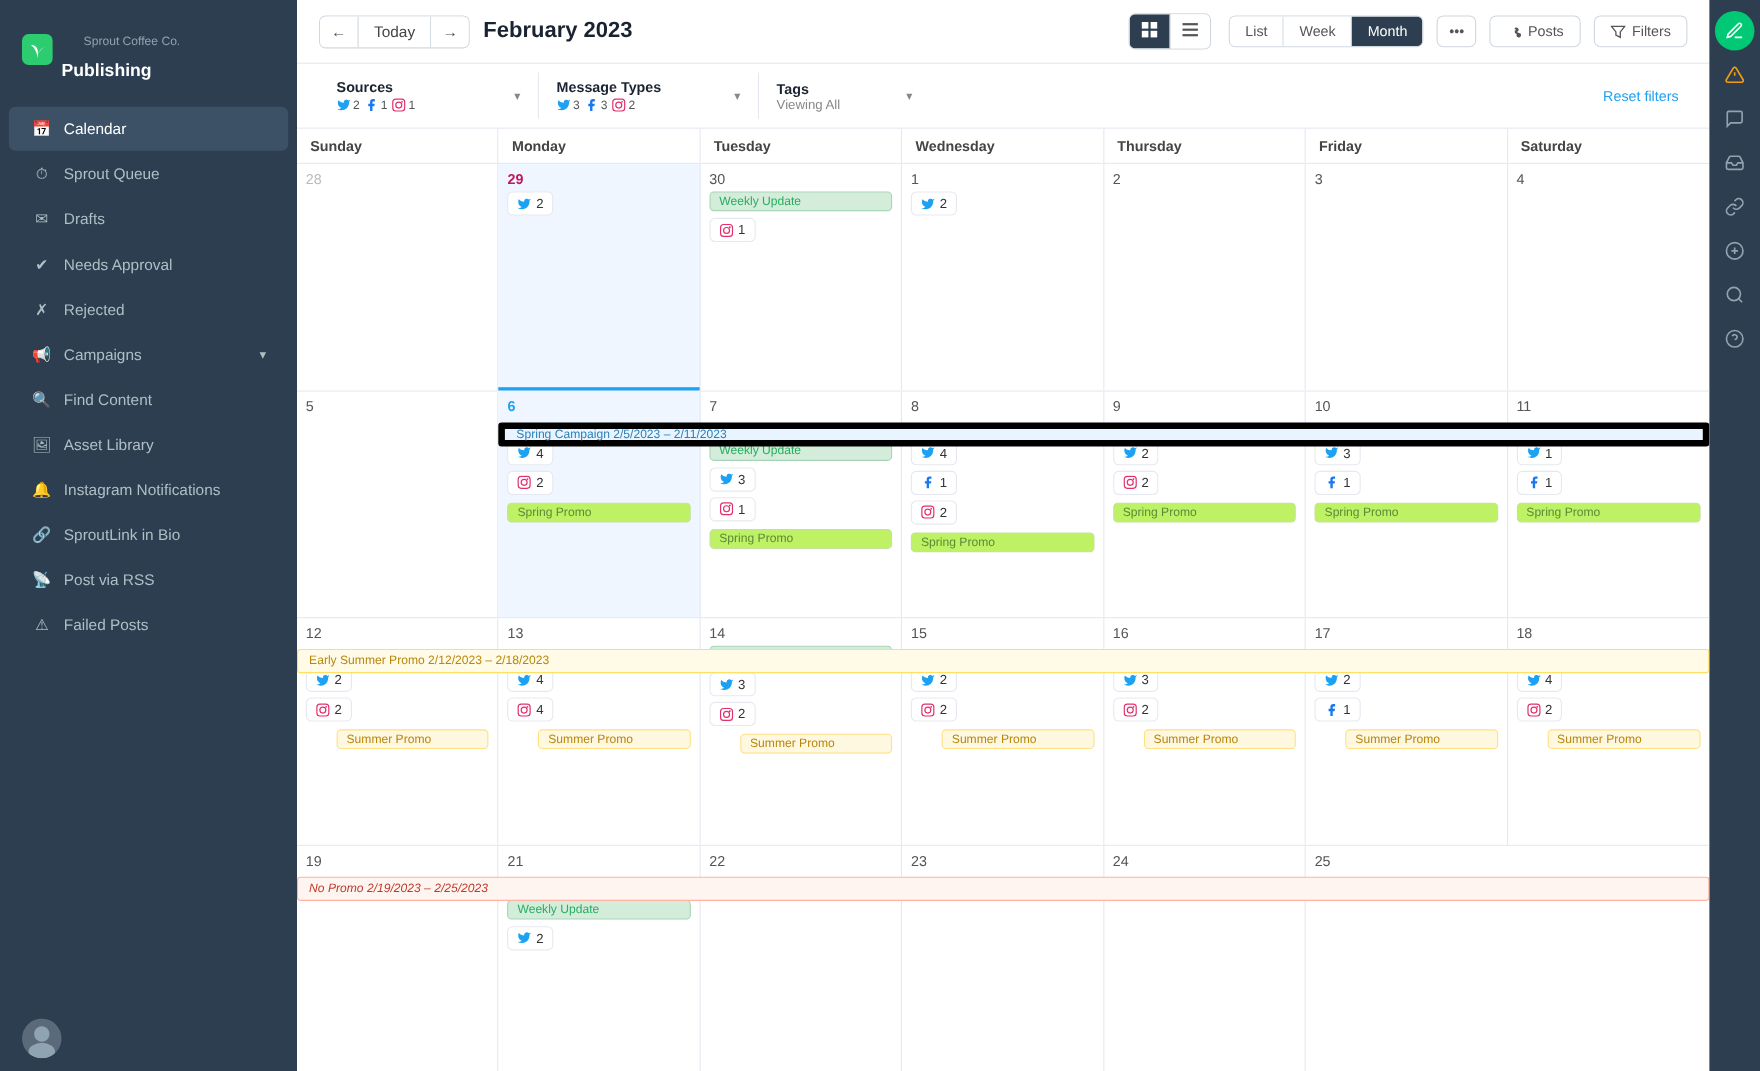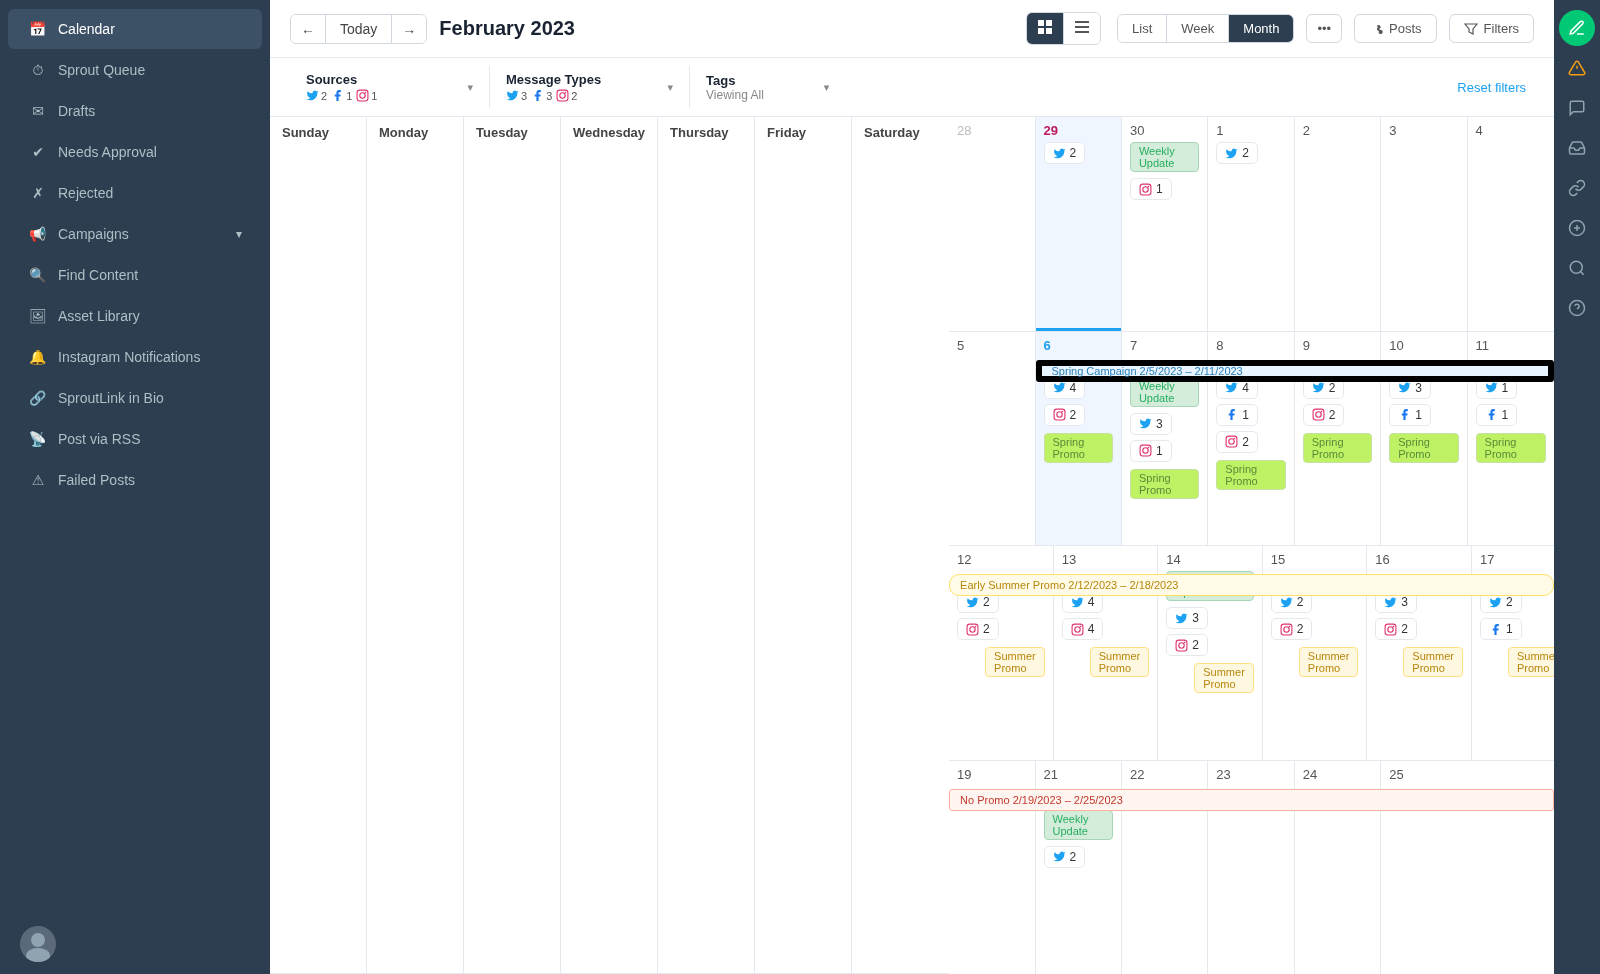--- a/index.html
+++ b/index.html
@@ -212,21 +212,21 @@
     .reset-filters {
       margin-left: auto;
       color: #1da1f2;
       font-size: 13px;
       cursor: pointer;
       font-weight: 500;
     }
     .viewing-all { font-size: 12px; color: #888; text-align: center; }
 
     
-    .calendar { flex: 1; overflow: hidden; display: flex; flex-direction: row; }
+    .calendar { flex: 1; overflow: hidden; display: flex; flex-direction: column; }
     .cal-header {
       display: grid;
       grid-template-columns: repeat(7, 1fr);
       border-bottom: 1px solid #e5e9ef;
       flex-shrink: 0;
     }
     .cal-header-cell {
       padding: 8px 12px;
       font-size: 13px;
       font-weight: 600;
@@ -339,20 +339,33 @@
       margin-top: 2px;
     }
     .promo-tag.summer { background: #fff8e1; color: #b8860b; border-color: #ffe082; margin-left: 28px; }
 
     .cell-content { display: flex; flex-direction: column; gap: 2px; }
   </style>
 </head>
 <body>
 
 <div class="sidebar">
+  <div class="sidebar-brand">
+    <div style="display:flex;align-items:center;gap:8px;margin-bottom:2px;">
+      <svg width="28" height="28" viewBox="0 0 28 28">
+        <rect width="28" height="28" rx="6" fill="#2ecc71"></rect>
+        <path d="M14 22 C14 14 8 10 8 10 C12 10 16 12 14 22Z" fill="white"></path>
+        <path d="M14 22 C14 16 20 12 20 12 C17 13 14 17 14 22Z" fill="rgba(255,255,255,0.7)"></path>
+      </svg>
+      <div>
+        <div class="sidebar-brand .company" style="font-size:11px;color:#8fa3b1;">Sprout Coffee Co.</div>
+        <div style="font-size:16px;font-weight:700;color:white;">Publishing</div>
+      </div>
+    </div>
+  </div>
 
   <div class="sidebar-nav">
     <div class="nav-item active">
       <span class="nav-icon">📅</span>
       <span>Calendar</span>
     </div>
     <div class="nav-item">
       <span class="nav-icon">⏱</span>
       <span>Sprout Queue</span>
     </div>
@@ -738,21 +751,21 @@
                 </svg>
               <span class="count">1</span>
             </div>
             <div class="promo-tag">Spring Promo</div>
           </div>
         </div>
       </div>
 
       <div class="cal-week" style="position:relative;">
         <div style="position:absolute;top:28px;left:0;right:0;height:20px;z-index:3;pointer-events:none;">
-          <div class="campaign-banner banner-summer" style="position:relative;top:0;left:0;right:0;border-radius:10px;">Early Summer Promo 2/12/2023 – 2/18/2023</div>
+          <div class="campaign-banner banner-summer" style="position:relative;top:0;left:0;right:0;">Early Summer Promo 2/12/2023 – 2/18/2023</div>
         </div>
 
         <div class="cal-cell">
           <div class="day-num">12</div>
           <div class="cell-content" style="margin-top:24px;">
             <div class="post-pill">
               <svg width="13" height="13" viewBox="0 0 24 24" fill="#1da1f2">
                   <path d="M23 3a10.9 10.9 0 01-3.14 1.53A4.48 4.48 0 0012 7v1A10.66 10.66 0 013 4s-4 9 5 13a11.64 11.64 0 01-7 2c9 5 20 0 20-11.5a4.5 4.5 0 00-.08-.83A7.72 7.72 0 0023 3z"></path>
                 </svg>
               <span class="count">2</span>
@@ -889,21 +902,21 @@
                   <circle cx="17.5" cy="6.5" r="1.5" fill="#e1306c" stroke="none"></circle>
                 </svg>
               <span class="count">2</span>
             </div>
             <div class="promo-tag summer">Summer Promo</div>
           </div>
         </div>
       </div>
 
       <div class="cal-week" style="position:relative;min-height:130px;">
-        <div style="position:absolute;top:28px;left:0;right:0;height:20px;z-index:3;pointer-events:none;">
+        <div style="position:absolute;top:28px;left:0;right:0;height:20px;z-index:3;pointer-events:none;font-style:italic;">
           <div class="campaign-banner banner-nopromo" style="position:relative;top:0;left:0;right:0;">No Promo 2/19/2023 – 2/25/2023</div>
         </div>
 
         <div class="cal-cell">
           <div class="day-num">19</div>
         </div>
 
 
         <div class="cal-cell">
           <div class="day-num">21</div>

